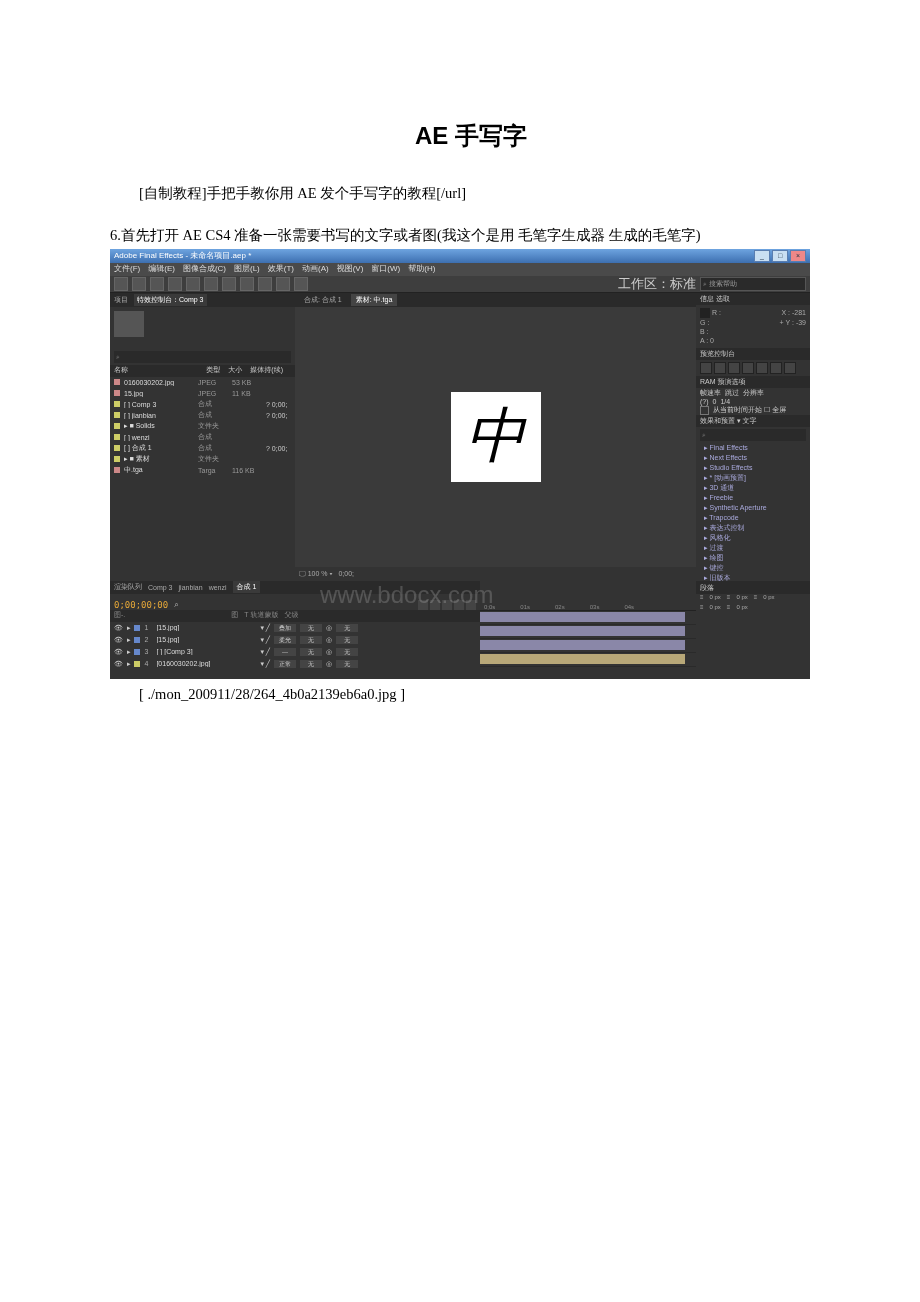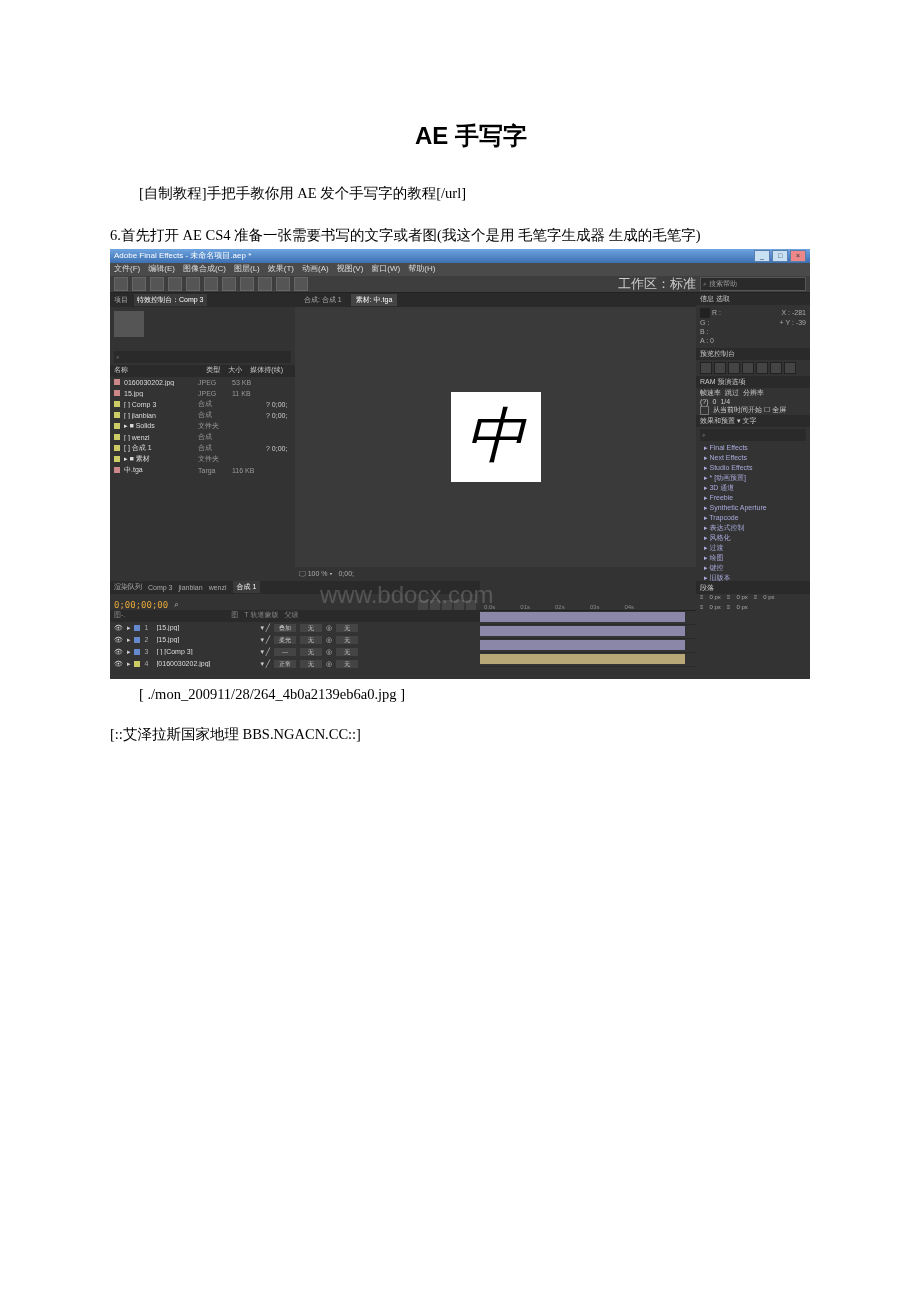--- a/index.html
+++ b/index.html
@@ -560,14 +560,13 @@
             <span>0 px</span>
           <span>≡</span>
             <span>0 px</span>
         </div>
       </div>
     </div>
   </div>
 
   <p class="caption">[ ./mon_200911/28/264_4b0a2139eb6a0.jpg ]</p>
   <br>
-  <p>[::艾泽拉斯国家地理 BBS.NGACN.CC::]</p>
 </div>
 
 </body></html>

